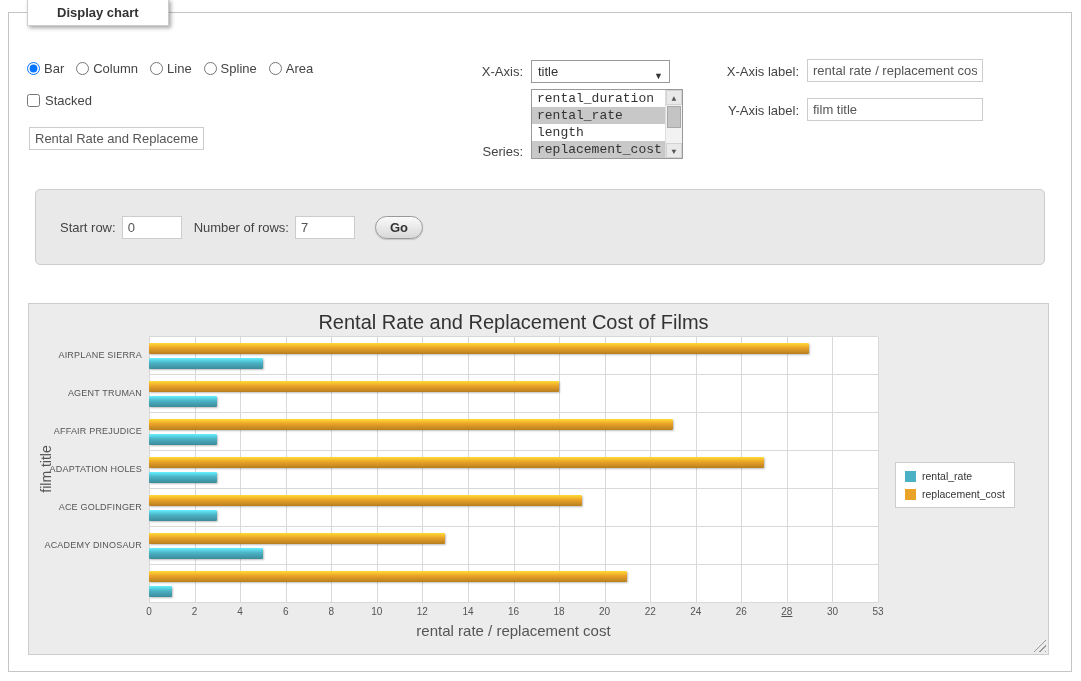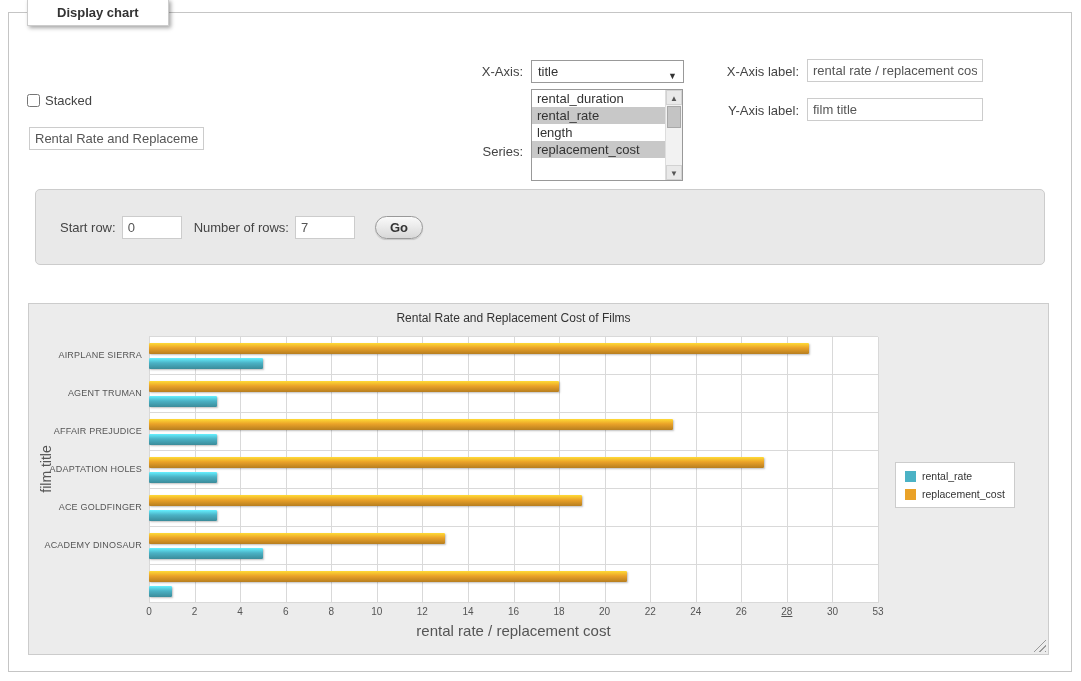--- a/index.html
+++ b/index.html
@@ -10,43 +10,43 @@
   .abs{position:absolute;}
   
   .radio-row{left:18px;top:48px;display:flex;align-items:center;}
   .radio-item{margin-right:12px;font-size:13px;color:#444;display:flex;align-items:center;cursor:default;}
   .radio-item input{margin:0 4px 0 0;}
   .stacked-row{left:18px;top:80px;display:flex;align-items:center;font-size:13px;color:#444;}
   .stacked-row input{margin:0 5px 0 0;}
   .txt{border:1px solid #ccc;height:23px;font-size:13px;color:#555;padding:0 5px;box-sizing:border-box;font-family:inherit;background:#fff;}
   .title-input{left:20px;top:114px;width:175px;}
   .xaxis-lbl{left:418px;top:51px;width:96px;text-align:right;}
-  .fake-select{left:522px;top:47px;width:153px;height:23px;border:1px solid #999;background:#fff;font-size:13px;color:#333;line-height:21px;padding-left:6px;box-sizing:border-box;}
+  .fake-select{left:522px;top:47px;width:139px;height:23px;border:1px solid #999;background:#fff;font-size:13px;color:#333;line-height:21px;padding-left:6px;box-sizing:border-box;}
   .fs-arrow{position:absolute;right:6px;top:5px;font-size:9px;color:#333;}
   .series-lbl{left:418px;top:131px;width:96px;text-align:right;}
-  .listbox{left:522px;top:76px;width:152px;height:92px;border:1px solid #999;background:#fff;display:flex;box-sizing:border-box;overflow:hidden;}
+  .listbox{left:522px;top:76px;width:152px;height:70px;border:1px solid #999;background:#fff;display:flex;box-sizing:border-box;overflow:hidden;font-family:Liberation Mono, monospace;}
   .lb-options{flex:1;overflow:hidden;}
   .opt{height:17px;line-height:17px;font-size:13px;color:#333;padding-left:5px;white-space:nowrap;}
   .opt.sel{background:#c8c8c8;}
   .lb-scroll{width:17px;background:#f2f2f2;border-left:1px solid #ddd;position:relative;font-size:8px;color:#555;text-align:center;box-sizing:border-box;}
   .lb-btn{height:15px;line-height:15px;background:#e9e9e9;border:1px solid #d2d2d2;box-sizing:border-box;}
   .lb-btn.bottom{position:absolute;bottom:0;left:0;right:0;}
   .lb-thumb{position:absolute;top:16px;left:1px;right:1px;height:22px;background:#c4c4c4;border:1px solid #a8a8a8;box-sizing:border-box;}
   .xlab-lbl{left:690px;top:51px;width:100px;text-align:right;}
   .xlab-input{left:798px;top:46px;width:176px;}
   .ylab-lbl{left:690px;top:90px;width:100px;text-align:right;}
   .ylab-input{left:798px;top:85px;width:176px;}
   
   .row-panel{left:26px;top:176px;width:1010px;height:76px;background:#e9e9e9;border:1px solid #ccc;border-radius:5px;display:flex;align-items:center;padding-left:24px;box-sizing:border-box;font-size:13px;color:#444;}
   .row-panel .txt{width:60px;margin-left:6px;}
   .row-panel .num-lbl{margin-left:12px;}
   .go-btn{margin-left:20px;padding:3px 14px;font-size:13px;font-weight:bold;color:#333;background:linear-gradient(to bottom,#fafafa,#d8d8d8);border:1px solid #999;border-radius:12px;box-shadow:0 1px 1px rgba(0,0,0,.15);font-family:inherit;}
   
   .chart-panel{left:19px;top:290px;width:1021px;height:352px;background:#ececec;border:1px solid #ccc;box-sizing:border-box;}
-  .chart-title{position:absolute;left:120px;top:7px;width:729px;text-align:center;font-size:12px;color:#333;}
+  .chart-title{position:absolute;left:120px;top:7px;width:729px;text-align:center;font-size:20px;color:#333;}
   .plot{position:absolute;left:120px;top:32px;width:729px;height:266px;background:#fff;border-top:1px solid #d9d9d9;}
   .vline{position:absolute;top:0;bottom:0;width:1px;background:#d9d9d9;}
   .band{position:relative;height:38px;border-bottom:1px solid #d9d9d9;box-sizing:border-box;}
   .bar{position:absolute;left:0;height:11px;border-radius:1px;box-shadow:1px 1px 2px rgba(0,0,0,.25);z-index:2;}
   .cat-labels{position:absolute;left:0;top:32px;width:113px;height:266px;}
   .cat{height:38px;display:flex;align-items:center;justify-content:flex-end;font-size:9px;color:#555;letter-spacing:.2px;}
   .ticks{position:absolute;left:120px;top:302px;width:729px;height:14px;}
   .tick{position:absolute;transform:translateX(-50%);font-size:10px;color:#555;}
   .xaxis-title{position:absolute;left:120px;top:318px;width:729px;text-align:center;font-size:15px;color:#555;}
   .yaxis-title{position:absolute;left:-4px;top:32px;height:266px;width:42px;display:flex;align-items:center;justify-content:center;}
@@ -55,20 +55,42 @@
   .leg-item{display:flex;align-items:center;font-size:10.5px;color:#333;white-space:nowrap;}
   .leg-swatch{width:11px;height:11px;margin-right:6px;flex:0 0 auto;}
   .resize-handle{position:absolute;right:2px;bottom:2px;width:13px;height:13px;background:repeating-linear-gradient(-45deg,#999 0 1px,transparent 1px 4px);clip-path:polygon(100% 0,100% 100%,0 100%);cursor:se-resize;}
 </style>
 </head>
 <body>
 
 <div class="fieldset">
   <div class="legend-box">Display chart</div>
 
+  <div class="abs radio-row">
+      <label class="radio-item">
+        <input type="radio" name="ctype" checked="" style="">
+        <span>Bar</span>
+      </label>
+      <label class="radio-item">
+        <input type="radio" name="ctype" style="">
+        <span>Column</span>
+      </label>
+      <label class="radio-item">
+        <input type="radio" name="ctype" style="">
+        <span>Line</span>
+      </label>
+      <label class="radio-item">
+        <input type="radio" name="ctype" style="">
+        <span>Spline</span>
+      </label>
+      <label class="radio-item">
+        <input type="radio" name="ctype" style="">
+        <span>Area</span>
+      </label>
+    </div>
 
   <label class="abs stacked-row">
     <input type="checkbox" style="">
     <span>Stacked</span>
   </label>
 
   <input class="abs txt title-input" value="Rental Rate and Replacemen" style="">
 
   <div class="abs lbl xaxis-lbl">X-Axis:</div>
   <div class="abs fake-select">

